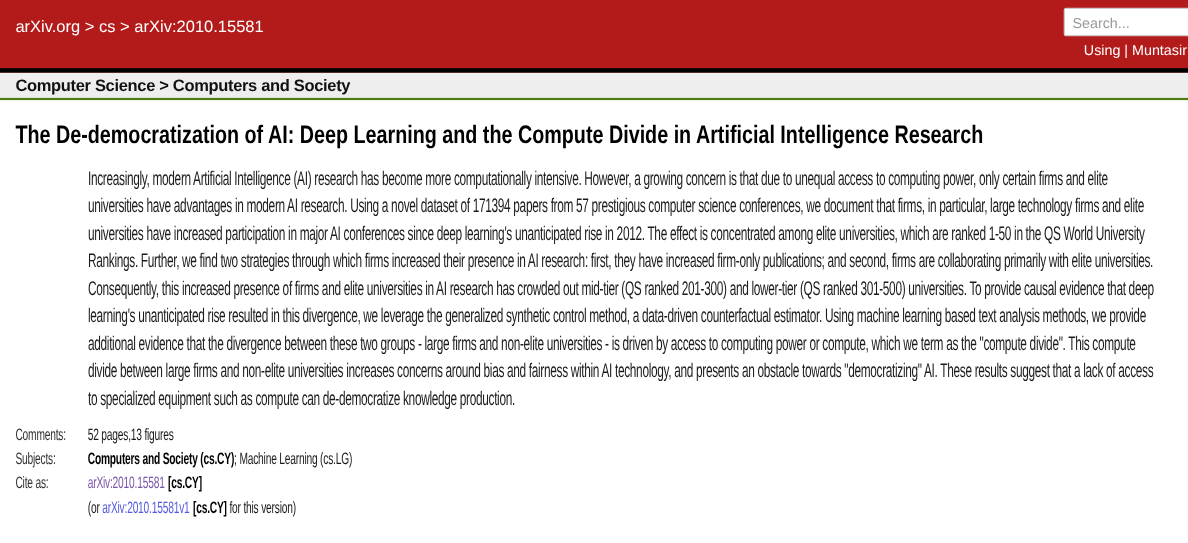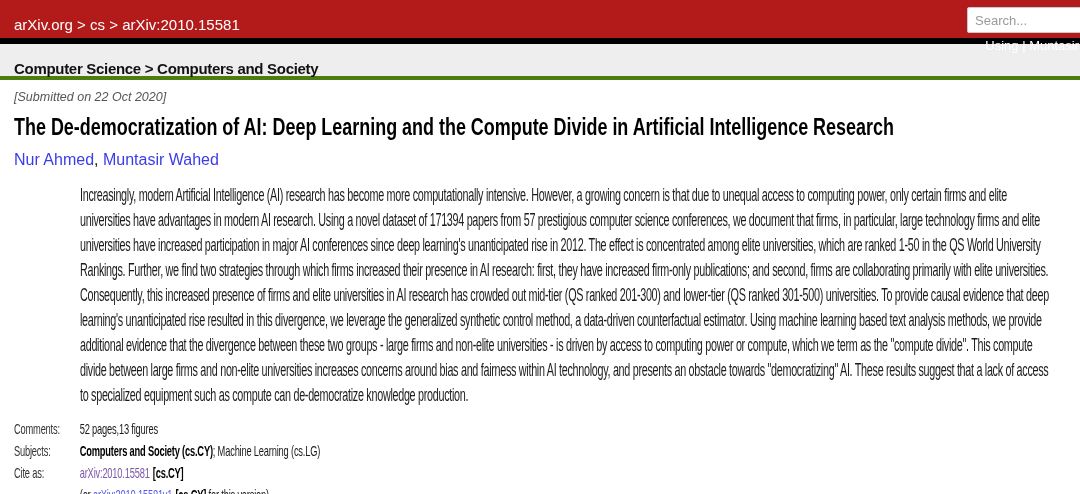--- a/index.html
+++ b/index.html
@@ -7,23 +7,23 @@
   body {
     font-family: "Liberation Sans", sans-serif;
     background: #ffffff;
     color: #1a1a1a;
     position: relative;
   }
 
   
   .banner {
     position: relative;
-    height: 44px;
+    height: 66px;
     background: #b31b1b;
-    border-bottom: 6px solid #000000;
+    border-bottom: 4px solid #000000;
   }
   .breadcrumb {
     position: absolute;
     left: 14px;
     top: 16px;
     font-size: 15px;
     color: #ffffff;
     white-space: nowrap;
   }
   .breadcrumb a { color: #ffffff; text-decoration: none; cursor: pointer; }
@@ -53,22 +53,22 @@
     font-size: 13px;
     color: #ffffff;
     white-space: nowrap;
   }
   .help-line a { color: #ffffff; text-decoration: none; cursor: pointer; }
 
   
   .subheader {
     height: 25px;
     background: #eeeeee;
-    border-bottom: 4px solid #4d7c0f;
-    padding: 16px 14px;
+    border-bottom: 2px solid #4d7c0f;
+    padding: 4px 14px;
     font-size: 15px;
     font-weight: bold;
     letter-spacing: -0.3px;
     color: #111111;
   }
 
   
   .content { padding: 8px 28px 0 14px; }
 
   .submitted {
@@ -141,27 +141,23 @@
 
   <div class="help-line">
     <a>Using</a><span class="ws"> | </span><a>Muntasir</a>
   </div>
 </header>
 
 <div class="subheader">Computer Science &gt; Computers and Society</div>
 
 <main class="content">
 
-  <div class="submitted">[Submitted on 22 Oct 2020]</div>
 
   <h1 class="page-title">The De-democratization of AI: Deep Learning and the Compute Divide in Artificial Intelligence Research</h1>
 
-  <div class="authors">
-    <a>Nur Ahmed</a><span class="ws">, </span><a>Muntasir Wahed</a>
-  </div>
 
   <p class="abstract">Increasingly, modern Artificial Intelligence (AI) research has become more computationally intensive. However, a growing concern is that due to unequal access to computing power, only certain firms and elite universities have advantages in modern AI research. Using a novel dataset of 171394 papers from 57 prestigious computer science conferences, we document that firms, in particular, large technology firms and elite universities have increased participation in major AI conferences since deep learning's unanticipated rise in 2012. The effect is concentrated among elite universities, which are ranked 1-50 in the QS World University Rankings. Further, we find two strategies through which firms increased their presence in AI research: first, they have increased firm-only publications; and second, firms are collaborating primarily with elite universities. Consequently, this increased presence of firms and elite universities in AI research has crowded out mid-tier (QS ranked 201-300) and lower-tier (QS ranked 301-500) universities. To provide causal evidence that deep learning's unanticipated rise resulted in this divergence, we leverage the generalized synthetic control method, a data-driven counterfactual estimator. Using machine learning based text analysis methods, we provide additional evidence that the divergence between these two groups - large firms and non-elite universities - is driven by access to computing power or compute, which we term as the "compute divide". This compute divide between large firms and non-elite universities increases concerns around bias and fairness within AI technology, and presents an obstacle towards "democratizing" AI. These results suggest that a lack of access to specialized equipment such as compute can de-democratize knowledge production.</p>
 
   <div class="meta">
 
     <div class="meta-row">
       <div class="meta-label">Comments:</div>
       <div class="meta-value">52 pages,13 figures</div>
     </div>
 

